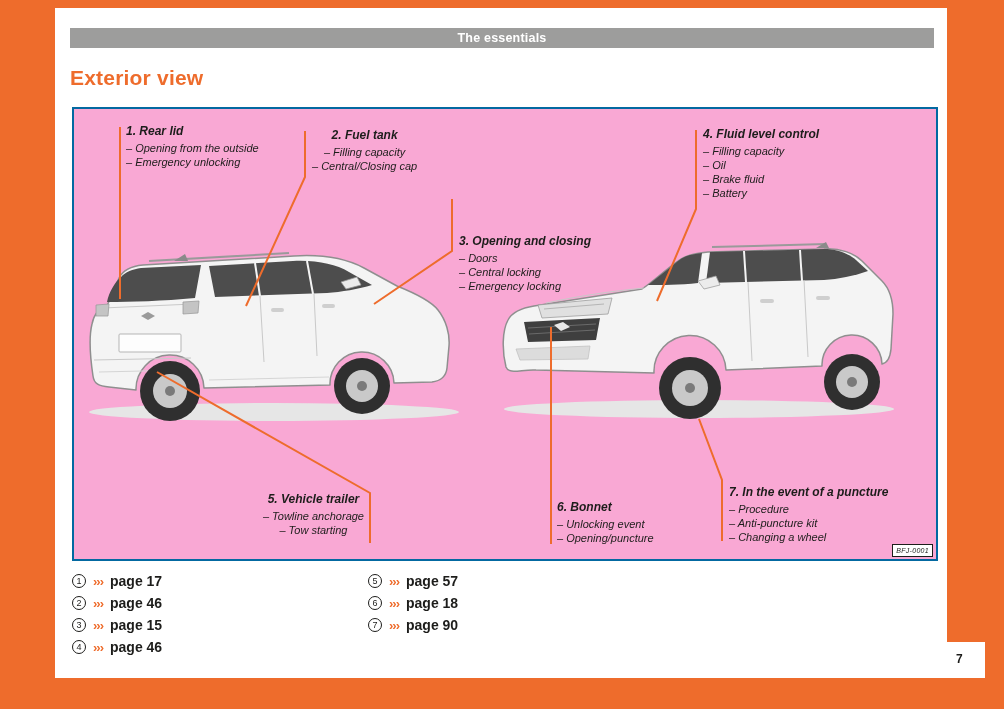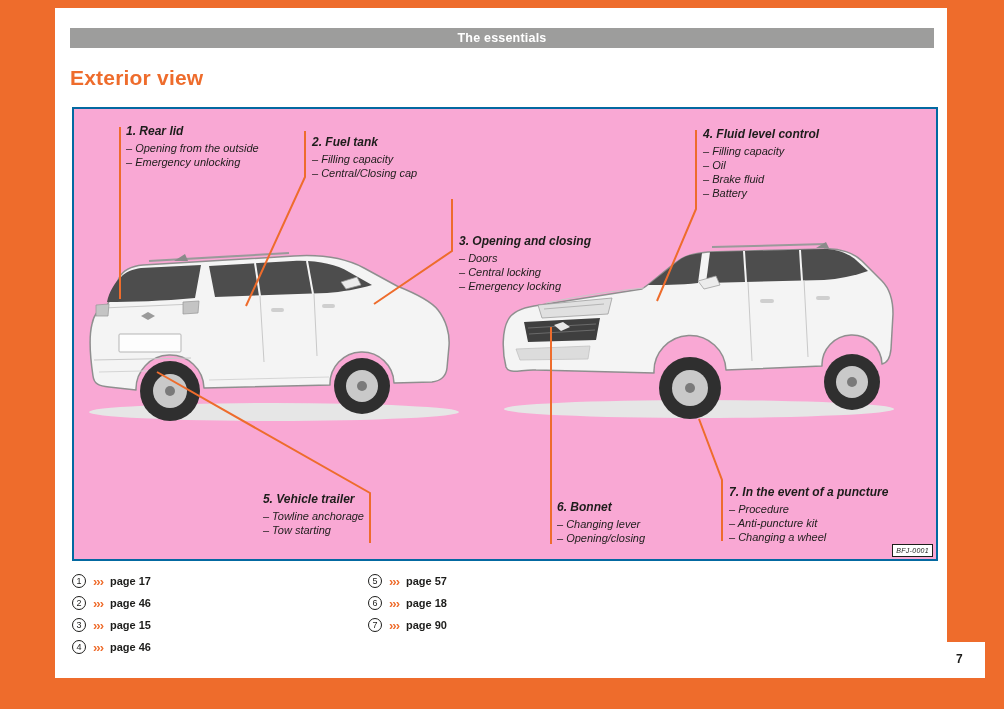--- a/index.html
+++ b/index.html
@@ -8,27 +8,27 @@
   .page{position:absolute;left:55px;top:8px;width:892px;height:670px;background:#ffffff;}
   .page-tab{position:absolute;left:947px;top:642px;width:38px;height:36px;background:#ffffff;}
   .page-num{position:absolute;left:9px;top:10px;font-size:12px;font-weight:bold;}
   .section-header{position:absolute;left:15px;top:20px;width:864px;height:20px;background:var(--header_bg,#9d9d9c);color:#ffffff;font-size:12.5px;font-weight:bold;display:flex;align-items:center;justify-content:center;letter-spacing:.2px;}
   .page-title{position:absolute;left:15px;top:58px;font-size:21px;font-weight:bold;color:var(--accent,#ee6c2c);letter-spacing:.2px;}
   .diagram{position:absolute;left:17px;top:99px;width:862px;height:450px;border:2px solid #0369a1;background:#f9a8d4;box-sizing:content-box;font-style:italic;}
   .diagram > svg{position:absolute;left:0;top:0;}
   .connector{stroke:var(--accent,#ee6c2c);stroke-width:2;fill:none;}
   .callout{position:absolute;font-size:11px;line-height:14px;color:#1d1d1b;}
   .callout .ct{font-size:12px;font-weight:bold;line-height:15px;margin-bottom:2px;}
-  .callout.right{text-align:left;margin-left:14px;}
+  .callout.right{text-align:center;margin-left:14px;}
   .figure-code{position:absolute;right:3px;bottom:2px;border:1px solid #1d1d1b;font-size:7px;line-height:9px;padding:1px 3px;letter-spacing:.3px;background:#fff;}
   .refs{position:absolute;display:flex;flex-direction:column;gap:8px;}
   .ref{display:flex;align-items:center;gap:7px;height:14px;cursor:pointer;}
   .refnum{width:14px;height:14px;border:1px solid #1d1d1b;border-radius:50%;font-size:9px;display:flex;align-items:center;justify-content:center;box-sizing:border-box;flex:0 0 auto;}
   .arr{color:var(--accent,#ee6c2c);font-weight:bold;font-size:13px;letter-spacing:-1px;line-height:1;}
-  .refpage{font-size:11px;font-weight:bold;}
+  .refpage{font-size:14px;font-weight:bold;}
 </style>
 </head>
 <body>
 
 <div class="canvas">
   <div class="page">
 
     <div class="section-header">
       <span>The essentials</span>
     </div>
@@ -105,21 +105,21 @@
           <polyline points="625,310 648,371 648,432"></polyline>
         </g>
       </svg>
 
       <div class="callout" style="left:52px;top:15px;">
         <div class="ct"><span>1.</span> <span>Rear lid</span></div>
         <div>– Opening from the outside</div>
         <div>– Emergency unlocking</div>
       </div>
 
-      <div class="callout" style="left:238px;top:26px;">
+      <div class="callout" style="left:238px;top:19px;text-align:center;">
         <div class="ct"><span>2.</span> <span>Fuel tank</span></div>
         <div>– Filling capacity</div>
         <div>– Central/Closing cap</div>
       </div>
 
       <div class="callout" style="left:385px;top:87px;margin-top:38px;">
         <div class="ct"><span>3.</span> <span>Opening and closing</span></div>
         <div>– Doors</div>
         <div>– Central locking</div>
         <div>– Emergency locking</div>
@@ -134,22 +134,22 @@
       </div>
 
       <div class="callout right" style="right:572px;top:383px;">
         <div class="ct"><span>5.</span> <span>Vehicle trailer</span></div>
         <div>– Towline anchorage</div>
         <div>– Tow starting</div>
       </div>
 
       <div class="callout" style="left:483px;top:391px;">
         <div class="ct"><span>6.</span> <span>Bonnet</span></div>
-        <div>– Changing lever</div>
-        <div>– Opening/closing</div>
+        <div>– Unlocking event</div>
+        <div>– Opening/puncture</div>
       </div>
 
       <div class="callout" style="left:655px;top:376px;">
         <div class="ct"><span>7.</span> <span>In the event of a puncture</span></div>
         <div>– Procedure</div>
         <div>– Anti-puncture kit</div>
         <div>– Changing a wheel</div>
       </div>
 
       <div class="figure-code">BFJ-0001</div>

